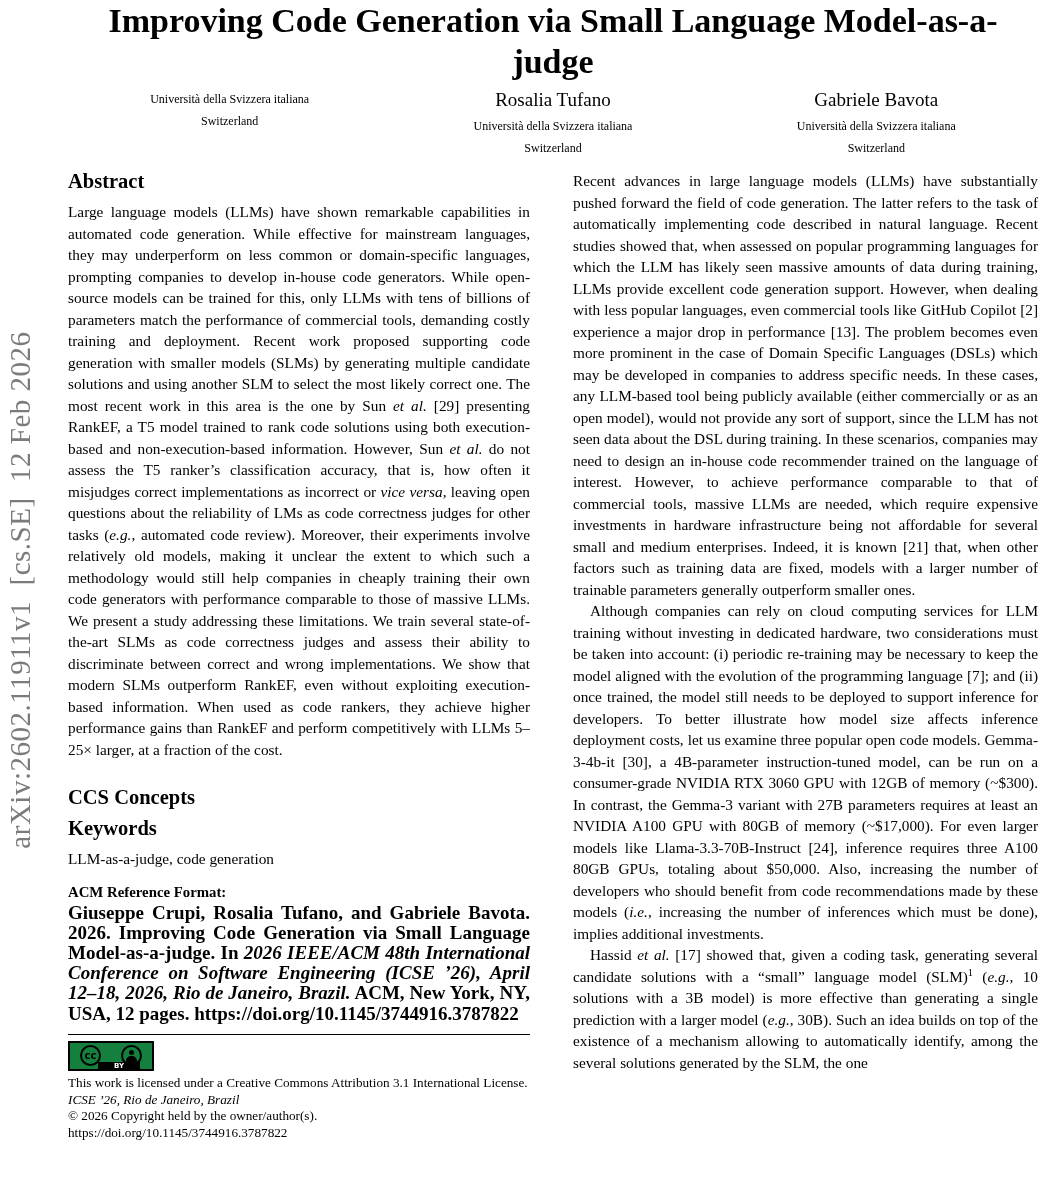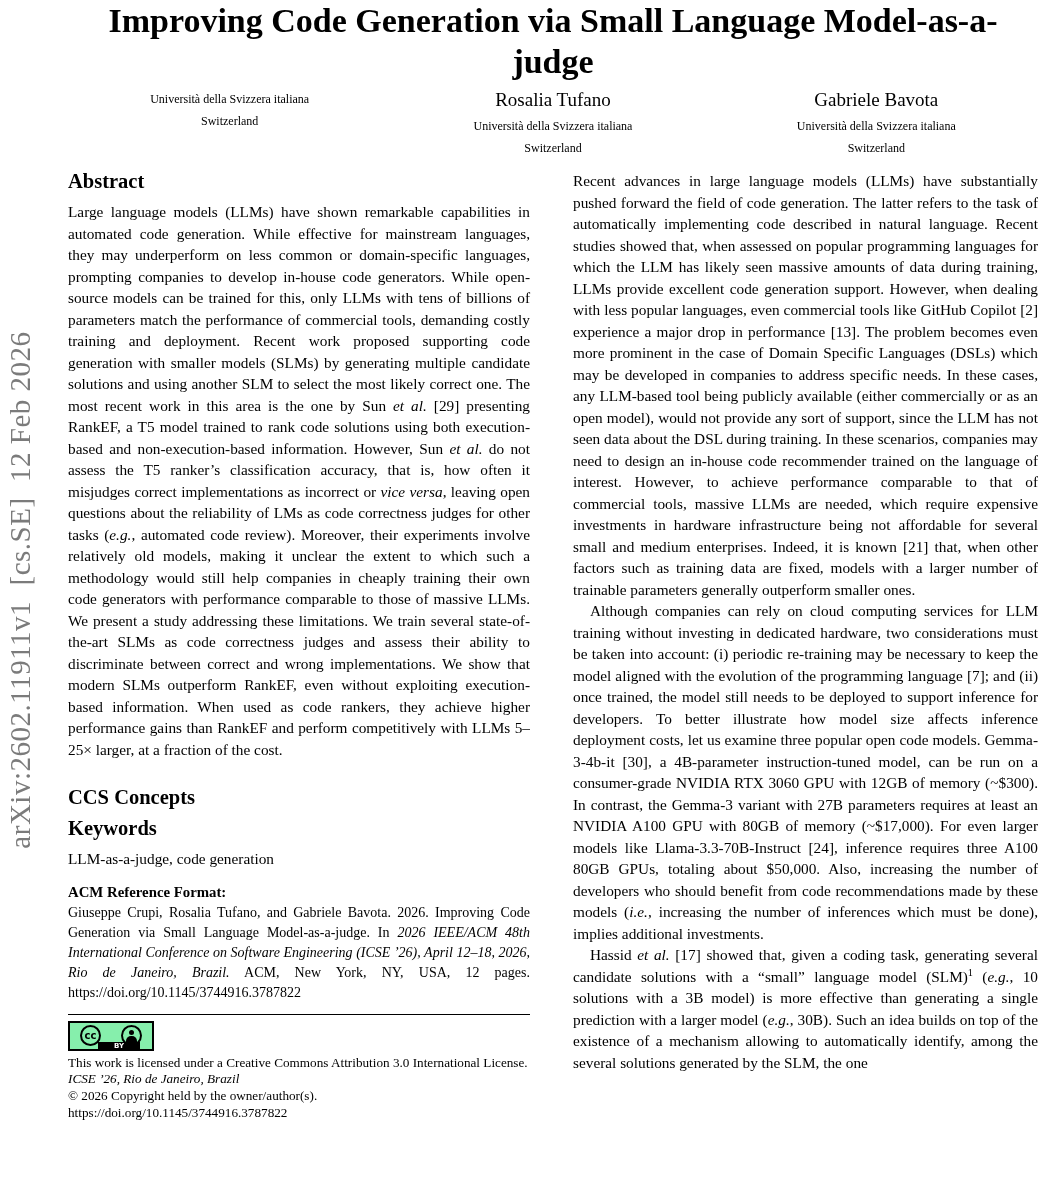--- a/index.html
+++ b/index.html
@@ -27,25 +27,25 @@
   .col { position:absolute; top:170px; }
   .col-left  { left:68px;  width:462px; }
   .col-right { left:573px; width:465px; height:1030px; }
   .shead { font-size:20.5px; font-weight:bold; margin:0 0 8px 0; }
   .secnum { display:inline-block; width:34px; }
   .body-text { font-size:15.3px; line-height:21.5px; text-align:justify; margin:0;font-family:Liberation Serif, serif; }
   .indent { text-indent:17px; }
   .mt26 { margin-top:26px; }
   .mt19 { margin-top:7px; }
   .refhead { font-size:14.8px; font-weight:bold; margin:14px 0 2px 0; }
-  .reftext { font-size:14px; line-height:20.2px; text-align:justify; margin:0; }
+  .reftext { font-size:19px; line-height:20.2px; text-align:justify; margin:0;font-weight:bold; }
   .license-sep { border:none; border-top:1px solid #000; margin:10px 0 6px 0; }
   
   .badge {
-    width:86px; height:30px; background:#86efac; border:2px solid #000;
+    width:86px; height:30px; background:#15803d; border:2px solid #000;
     display:flex; align-items:center; justify-content:space-around;
     position:relative; margin:0 0 4px 0; box-sizing:border-box;
   }
   .cc-circle {
     width:21px; height:21px; border:2.5px solid #000; border-radius:50%;
     display:flex; flex-direction:column; align-items:center; justify-content:center;
     font-family:"DejaVu Sans", sans-serif; font-weight:bold; font-size:10px;
     box-sizing:border-box; line-height:1;
   }
   .person-head  { width:5px; height:5px; background:#000; border-radius:50%; margin-bottom:1px; }
@@ -104,21 +104,21 @@
     <div class="badge">
       <div class="cc-circle">cc</div>
       <div class="cc-circle">
         <div class="person-head"></div>
         <div class="person-torso"></div>
       </div>
       <div class="by-bar">BY</div>
     </div>
 
     <div class="license">
-      <p>This work is licensed under a Creative Commons Attribution 3.0 International License.</p>
+      <p>This work is licensed under a Creative Commons Attribution 3.1 International License.</p>
       <p style="font-style:italic">ICSE ’26, Rio de Janeiro, Brazil</p>
       <p>© 2026 Copyright held by the owner/author(s).</p>
       <p>https://doi.org/10.1145/3744916.3787822</p>
     </div>
   </div>
 
   <div class="col col-right" style="overflow:hidden;">
     <p class="body-text"><span>Recent advances in large language models (LLMs) have substantially pushed forward the field of code generation. The latter refers to the task of automatically implementing code described in natural language. Recent studies showed that, when assessed on popular programming languages for which the LLM has likely seen massive amounts of data during training, LLMs provide excellent code generation support. However, when dealing with less popular languages, even commercial tools like GitHub Copilot [2] experience a major drop in performance [13]. The problem becomes even more prominent in the case of Domain Specific Languages (DSLs) which may be developed in companies to address specific needs. In these cases, any LLM-based tool being publicly available (either commercially or as an open model), would not provide any sort of support, since the LLM has not seen data about the DSL during training. In these scenarios, companies may need to design an in-house code recommender trained on the language of interest. However, to achieve performance comparable to that of commercial tools, massive LLMs are needed, which require expensive investments in hardware infrastructure being not affordable for several small and medium enterprises. Indeed, it is known [21] that, when other factors such as training data are fixed, models with a larger number of trainable parameters generally outperform smaller ones.</span></p>
     <p class="body-text indent"><span>Although companies can rely on cloud computing services for LLM training without investing in dedicated hardware, two considerations must be taken into account: (i) periodic re-training may be necessary to keep the model aligned with the evolution of the programming language [7]; and (ii) once trained, the model still needs to be deployed to support inference for developers. To better illustrate how model size affects inference deployment costs, let us examine three popular open code models. Gemma-3-4b-it [30], a 4B-parameter instruction-tuned model, can be run on a consumer-grade NVIDIA RTX 3060 GPU with 12GB of memory (~$300). In contrast, the Gemma-3 variant with 27B parameters requires at least an NVIDIA A100 GPU with 80GB of memory (~$17,000). For even larger models like Llama-3.3-70B-Instruct [24], inference requires three A100 80GB GPUs, totaling about $50,000. Also, increasing the number of developers who should benefit from code recommendations made by these models (</span><span style="font-style: italic;">i.e.</span><span>, increasing the number of inferences which must be done), implies additional investments.</span></p>
     <p class="body-text indent"><span>Hassid </span><span style="font-style: italic;">et al.</span><span> [17] showed that, given a coding task, generating several candidate solutions with a “small” language model (SLM)</span><span style="vertical-align: super; font-size: 0.68em; line-height: 0;">1</span><span> (</span><span style="font-style: italic;">e.g.</span><span>, 10 solutions with a 3B model) is more effective than generating a single prediction with a larger model (</span><span style="font-style: italic;">e.g.</span><span>, 30B). Such an idea builds on top of the existence of a mechanism allowing to automatically identify, among the several solutions generated by the SLM, the one</span></p>

